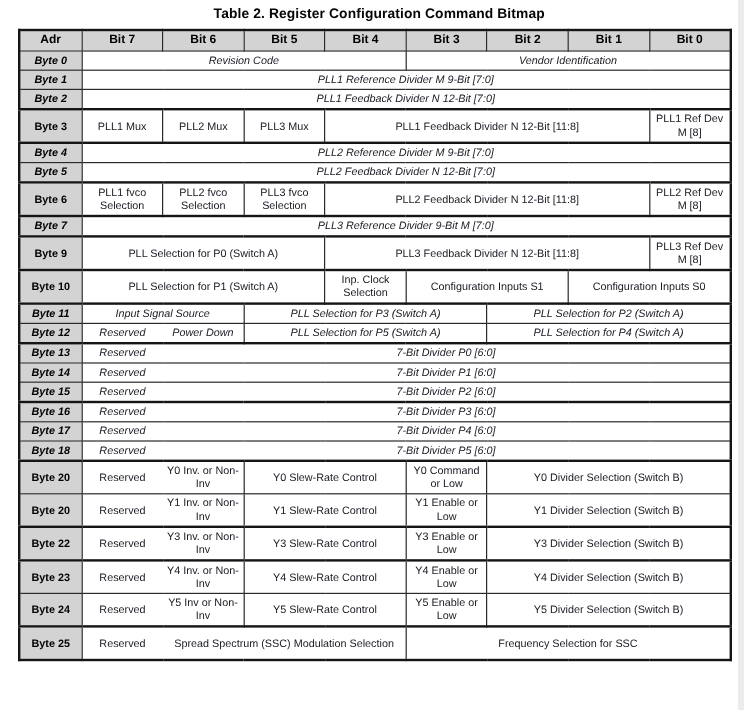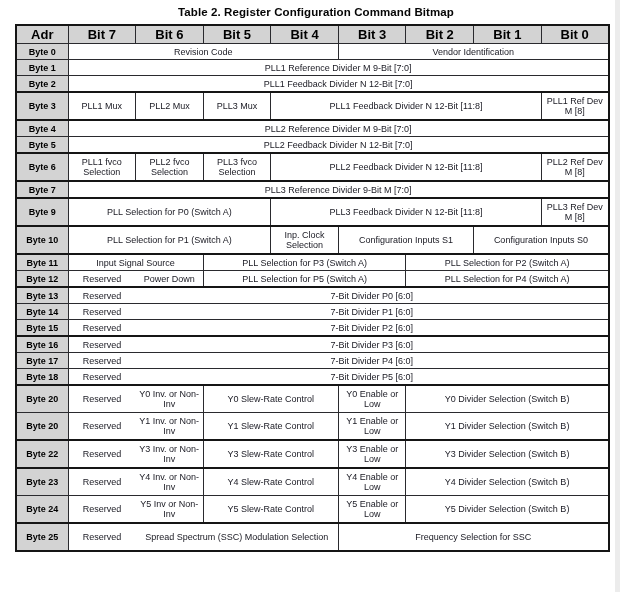--- a/index.html
+++ b/index.html
@@ -23,26 +23,26 @@
   col.c-adr{width:52px;}
   col.c-bit{width:67.6px;}
   th,td{
     border:1px solid #2a2a2e;
     font-size:9px;line-height:1.18;
     text-align:center;vertical-align:middle;
     padding:1px 2px;color:#191922;
     overflow:hidden;
   }
   th{
-    background:#d3d3d3;color:#000;font-weight:bold;font-size:13px;height:14px;
+    background:#d3d3d3;color:#000;font-weight:bold;font-size:10px;height:14px;
   }
   td.adr{
     background:#d3d3d3;color:#000;font-weight:bold;font-size:9px;
   }
-  tr.h1 td{height:13px;}
+  tr.h1 td{height:13px;font-style:italic;}
   tr.h2 td{height:24px;}
   td.nb{border-right:hidden;}
   tr.grp td, tr.grp th{border-top:2px solid #151515;}
 </style>
 </head>
 <body>
 
 <div class="title">Table 2. Register Configuration Command Bitmap</div>
 
 <table class="regmap">
@@ -166,21 +166,21 @@
       <tr class="h1">
         <td class="adr">Byte 18</td>
         <td colspan="1" class="nb">Reserved</td>
         <td colspan="7">7-Bit Divider P5 [6:0]</td>
       </tr>
       <tr class="h2 grp">
         <td class="adr">Byte 20</td>
         <td colspan="1" class="nb">Reserved</td>
         <td colspan="1">Y0 Inv. or Non-Inv</td>
         <td colspan="2">Y0 Slew-Rate Control</td>
-        <td colspan="1">Y0 Enable or Low</td>
+        <td colspan="1">Y0 Command or Low</td>
         <td colspan="3">Y0 Divider Selection (Switch B)</td>
       </tr>
       <tr class="h2">
         <td class="adr">Byte 20</td>
         <td colspan="1" class="nb">Reserved</td>
         <td colspan="1">Y1 Inv. or Non-Inv</td>
         <td colspan="2">Y1 Slew-Rate Control</td>
         <td colspan="1">Y1 Enable or Low</td>
         <td colspan="3">Y1 Divider Selection (Switch B)</td>
       </tr>

